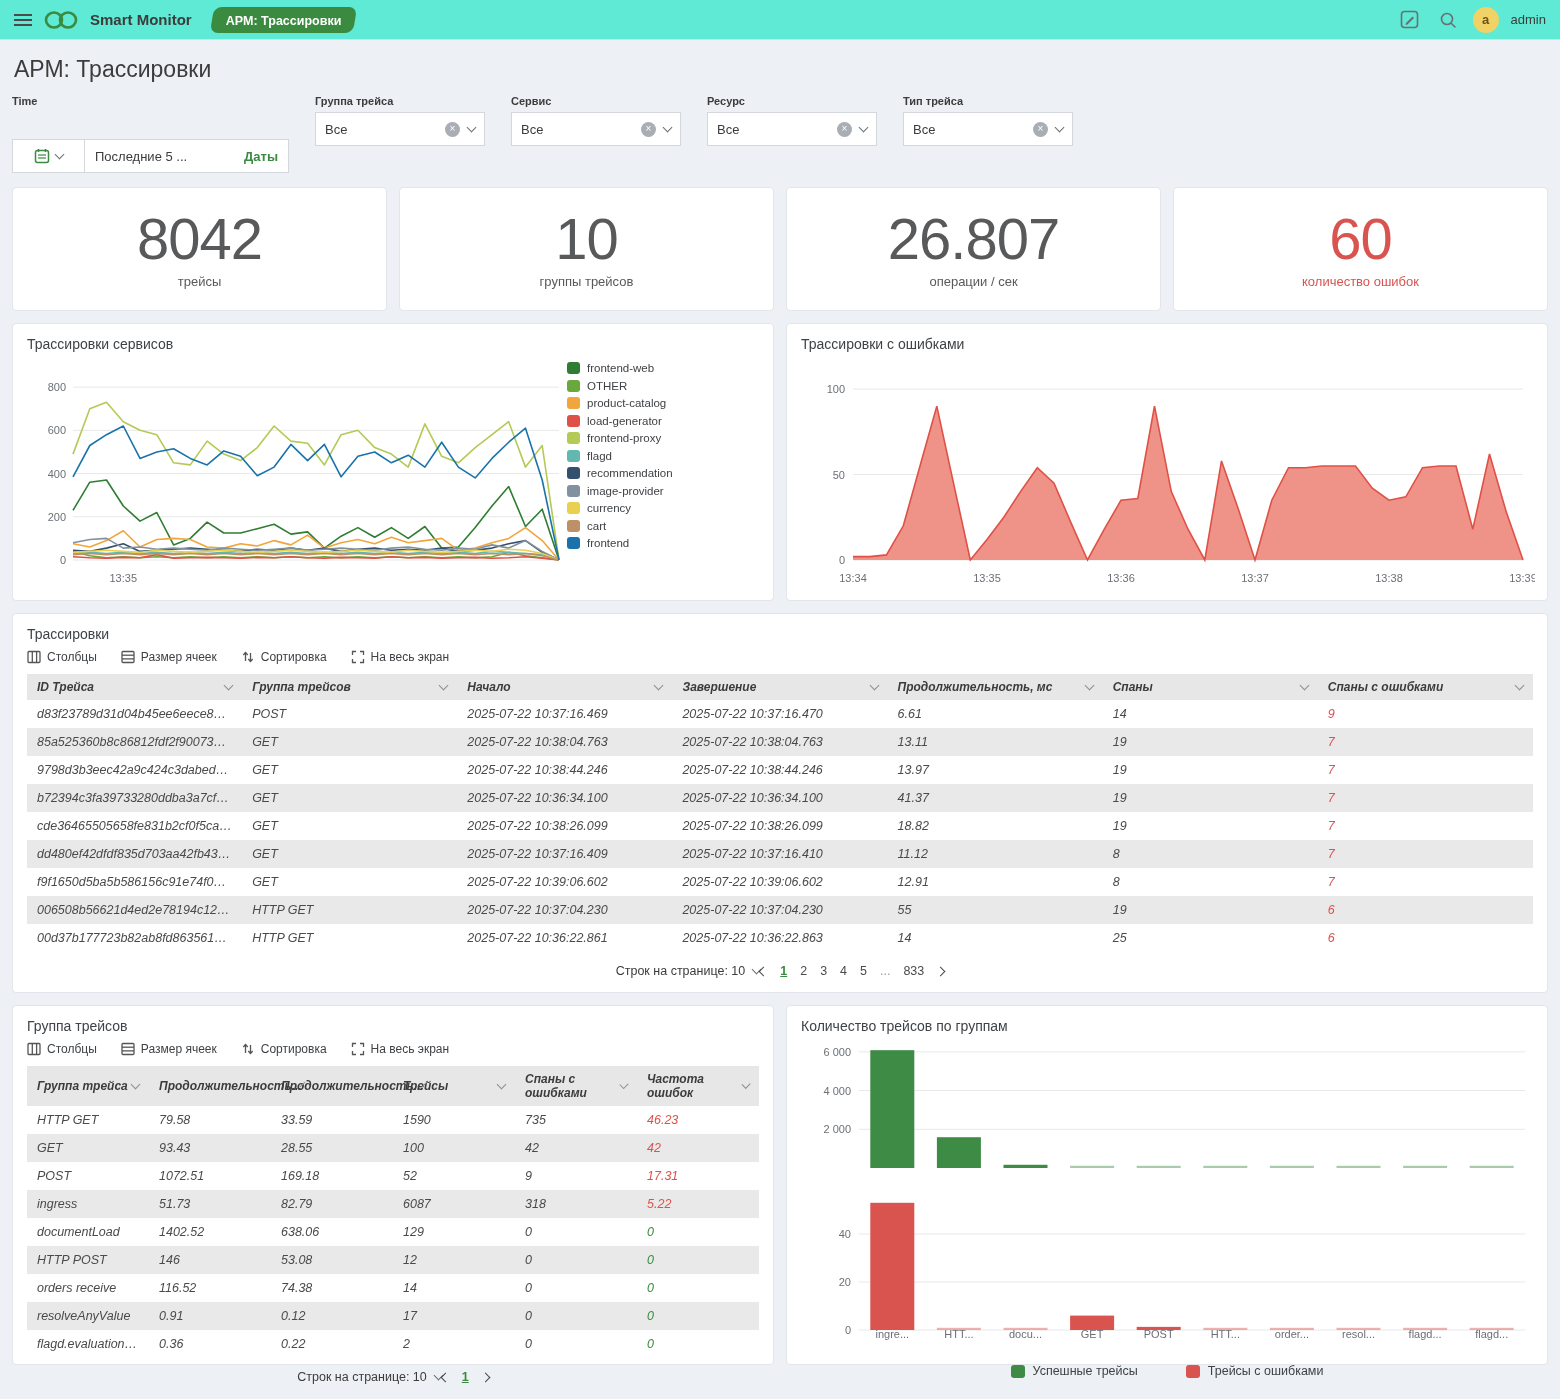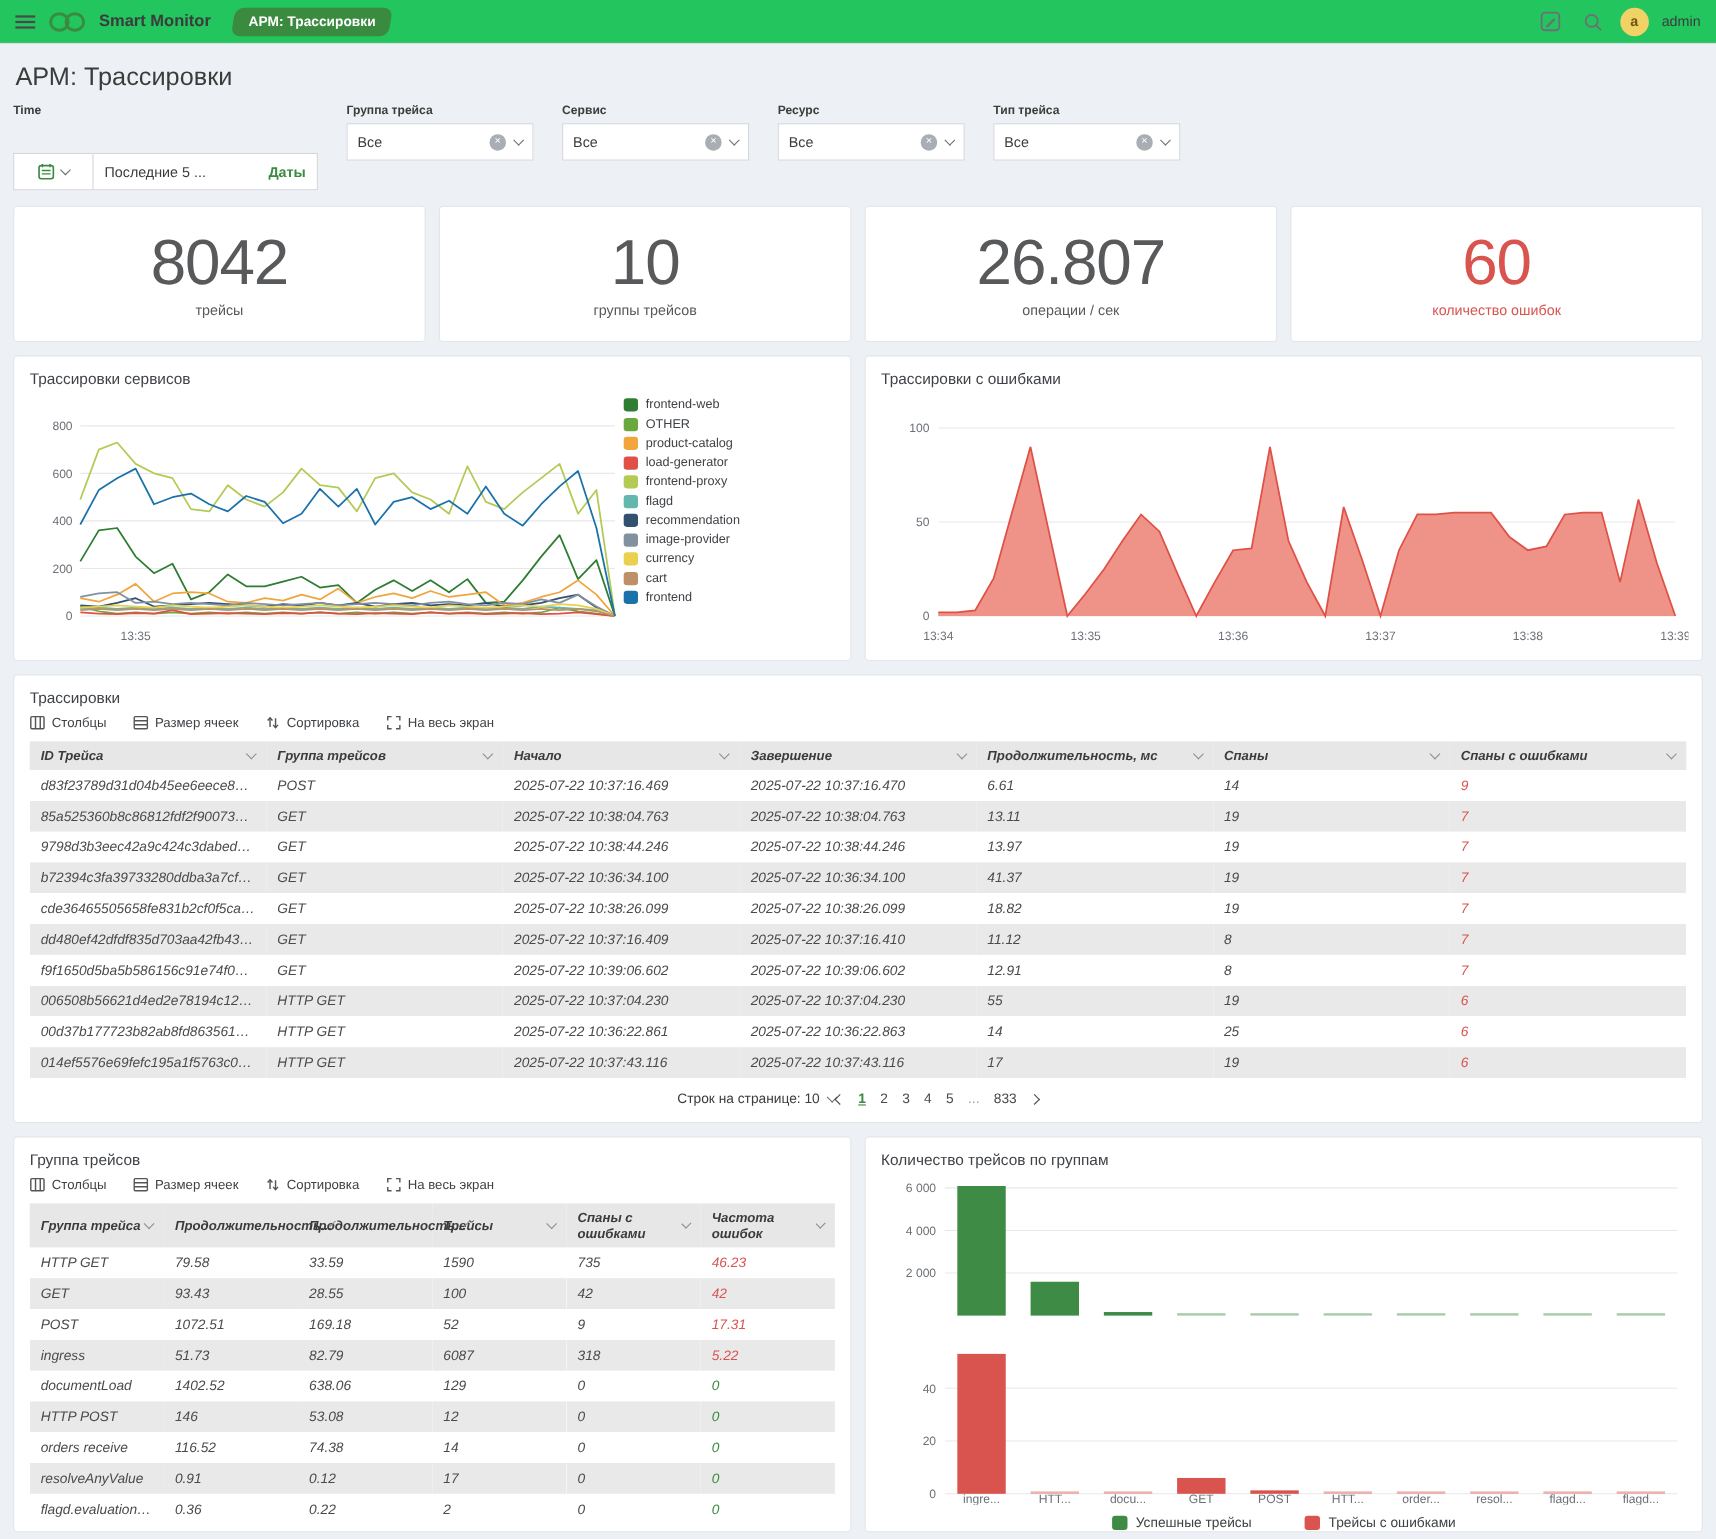--- a/index.html
+++ b/index.html
@@ -5,21 +5,21 @@
   * { box-sizing: border-box; }
   html,body { margin:0; padding:0; }
   body {
     width:1560px; height:1399px; overflow:hidden;
     background:#edf0f4; color:#3c3c3c;
     font-family:"Liberation Sans","DejaVu Sans",sans-serif;
   }
   svg text { font-family:"Liberation Sans","DejaVu Sans",sans-serif; font-size:11px; fill:#6b7076; }
 
   
-  .topbar { height:40px; background:#22c55e; border-bottom:1px solid #d9dde2;
+  .topbar { height:40px; background:#5eead4; border-bottom:1px solid #d9dde2;
     display:flex; align-items:center; justify-content:space-between; padding:0 14px; }
   .tb-left, .tb-right { display:flex; align-items:center; gap:12px; }
   .hamburger { width:18px; cursor:pointer; }
   .hamburger i { display:block; height:2px; background:#4a4a4a; margin:3px 0; }
   .brand { font-weight:bold; font-size:15px; color:#3c3c3c; }
   .badge { background:#3a8b40; transform:skewX(-9deg); border-radius:8px; padding:4px 14px; margin-left:8px; cursor:pointer;}
   .badge span { display:inline-block; transform:skewX(9deg); color:#fff; font-size:12.5px; font-weight:bold; }
   .iconbtn { width:26px; height:26px; display:flex; align-items:center; justify-content:center; cursor:pointer; }
   .avatar { width:26px; height:26px; border-radius:50%; background:#f0d266; color:#6d5412;
     display:flex; align-items:center; justify-content:center; font-size:13px; font-weight:bold; }
@@ -74,21 +74,21 @@
   tbody tr:nth-child(even) { background:#e9e9e9; }
   .tfoot { display:flex; justify-content:center; align-items:center; padding:12px 2px 4px; font-size:12.5px; }
   .rpp { display:flex; align-items:center; gap:8px; cursor:pointer; }
   .pager { display:flex; align-items:center; gap:13px; }
   .page { cursor:pointer; color:#4a4a4a; }
   .page.active { color:#3a8b40; font-weight:bold; text-decoration:underline; }
   .page.ellipsis { cursor:default; color:#9aa0a6; }
   .pager .chev { border-color:#4a4a4a; }
 
   .bottom-card { padding:12px 14px 10px; height:360px; }
-  .bar-legend { display:flex; justify-content:center; gap:48px; margin-top:4px; }
+  .bar-legend { display:flex; justify-content:center; gap:48px; margin-top:20px; }
   .bar-legend .item { display:flex; align-items:center; gap:8px; font-size:12.5px; color:#3f4246; }
   .bar-legend .sw { width:14px; height:13px; border-radius:3px; }
 </style>
 </head>
 <body>
 
 <header class="topbar">
   <div class="tb-left">
     <div class="hamburger">
         <i></i>
@@ -460,29 +460,20 @@
             <td>19</td>
             <td style="color: rgb(217, 83, 79);">6</td>
           </tr>
           <tr>
             <td>00d37b177723b82ab8fd8635617ad0d5</td>
             <td>HTTP GET</td>
             <td>2025-07-22 10:36:22.861</td>
             <td>2025-07-22 10:36:22.863</td>
             <td>14</td>
             <td>25</td>
-            <td style="color: rgb(217, 83, 79);">6</td>
-          </tr>
-          <tr>
-            <td>014ef5576e69fefc195a1f5763c03cd2</td>
-            <td>HTTP GET</td>
-            <td>2025-07-22 10:37:43.116</td>
-            <td>2025-07-22 10:37:43.116</td>
-            <td>17</td>
-            <td>19</td>
             <td style="color: rgb(217, 83, 79);">6</td>
           </tr>
         </tbody>
       </table>
     <div class="tfoot">
       <div class="rpp">
         <span>Строк на странице: 10</span>
         <span class="chev"></span>
       </div>
       <div class="pager">

